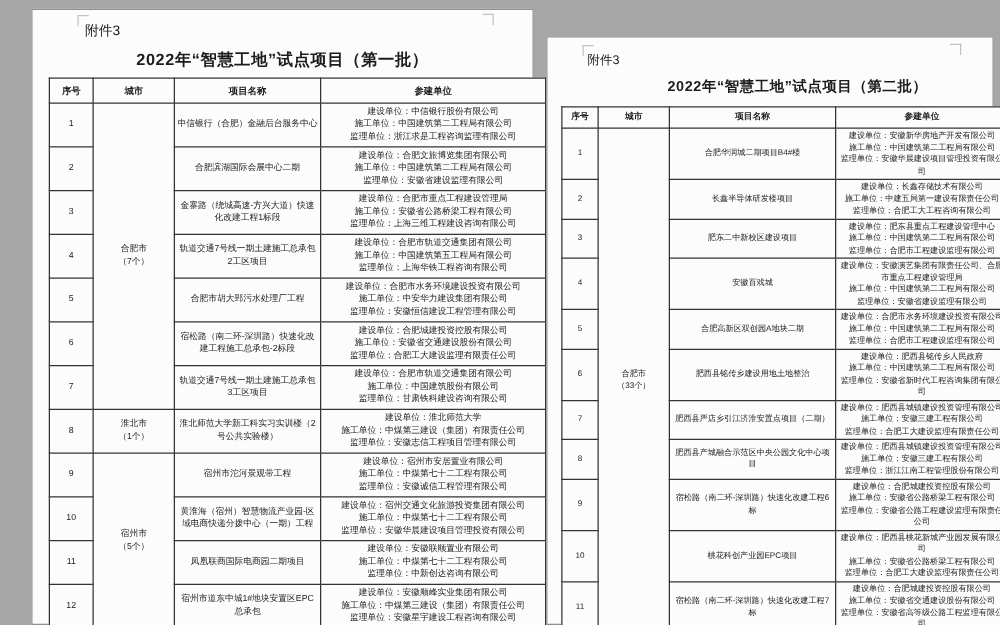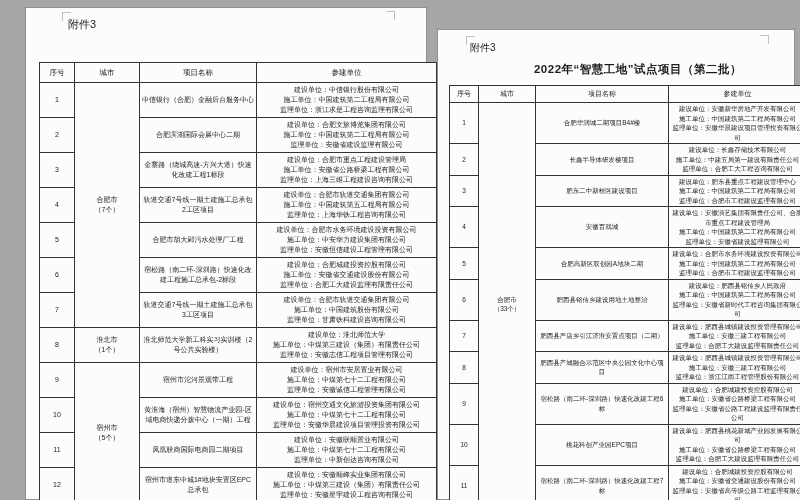--- a/index.html
+++ b/index.html
@@ -19,21 +19,21 @@
 
   .doc-title{position:absolute;left:0;right:0;text-align:center;font-weight:bold;letter-spacing:0.5px;}
   #page1 .doc-title{top:31px;font-size:13px;}
   #page2 .doc-title{top:32px;font-size:11.5px;padding-left:44px;}
 
   table{border-collapse:collapse;table-layout:fixed;position:absolute;background:#fcfcfc;}
   #table1{left:13px;top:54px;width:377px;font-size:7px;line-height:10px;}
   #table2{left:11px;top:55px;width:337px;font-size:6.5px;line-height:9.5px;}
   th,td{border:1px solid #333;padding:1px 2px;text-align:center;vertical-align:middle;
         overflow:hidden;word-break:break-all;}
-  th{font-weight:normal;}
+  th{font-weight:bold;}
   #table1 th{height:17px;font-size:7.5px;}
   #table2 th{height:14px;font-size:7px;}
   #table1 .c-no{width:30px;}  #table1 .c-city{width:60px;}
   #table1 .c-proj{width:112px;} #table1 .c-units{width:175px;}
   #table2 .c-no{width:24px;}  #table2 .c-city{width:52px;}
   #table2 .c-proj{width:128px;} #table2 .c-units{width:133px;}
   #table1 td{height:32px;}
   #table2 td{height:28px;}
   .c-units div{text-align:center;}
 
@@ -44,20 +44,21 @@
   .mark.bl{border-left-width:1px;border-bottom-width:1px;}
   .mark.br{border-right-width:1px;border-bottom-width:1px;}
 </style>
 </head>
 <body>
 
 <div class="page" id="page1">
   <div class="mark tl" style="left:36px;top:4px;"></div>
   <div class="mark tr" style="left:360px;top:3px;"></div>
   <div class="attach">附件3</div>
+  <div class="doc-title">2022年“智慧工地”试点项目（第一批）</div>
   <table id="table1">
     <thead>
       <tr>
         <th class="c-no">序号</th>
         <th class="c-city">城市</th>
         <th class="c-proj">项目名称</th>
         <th class="c-units">参建单位</th>
       </tr>
     </thead>
     <tbody id="tbody1">

